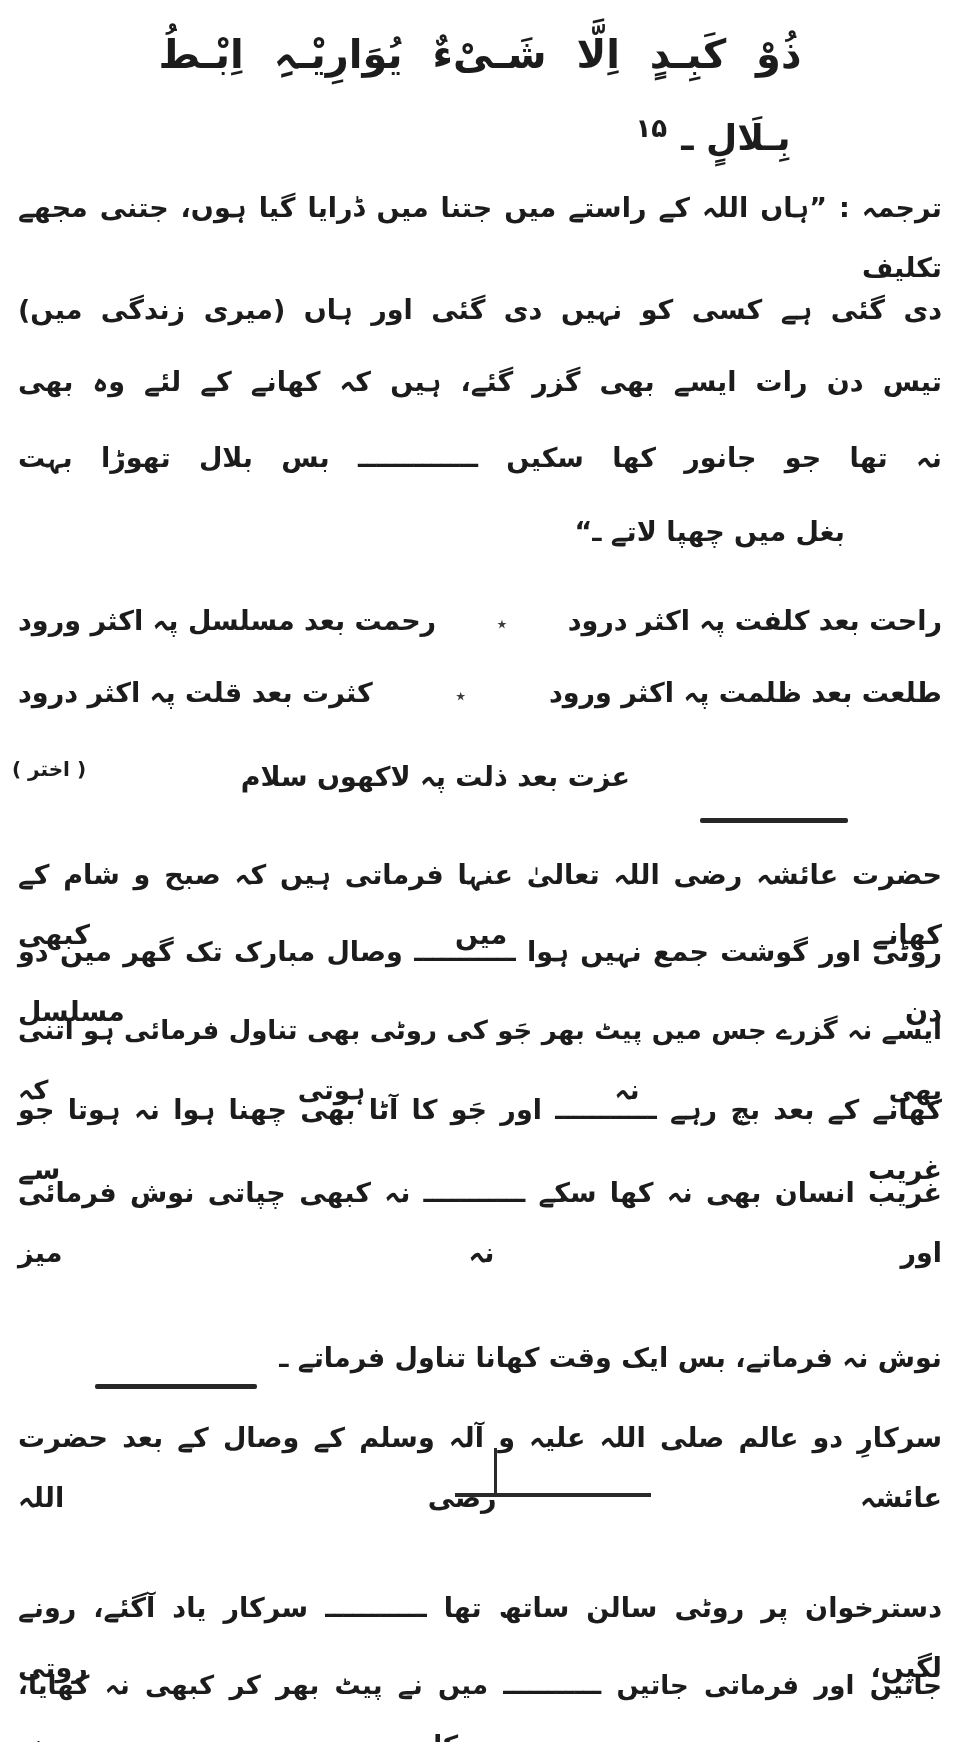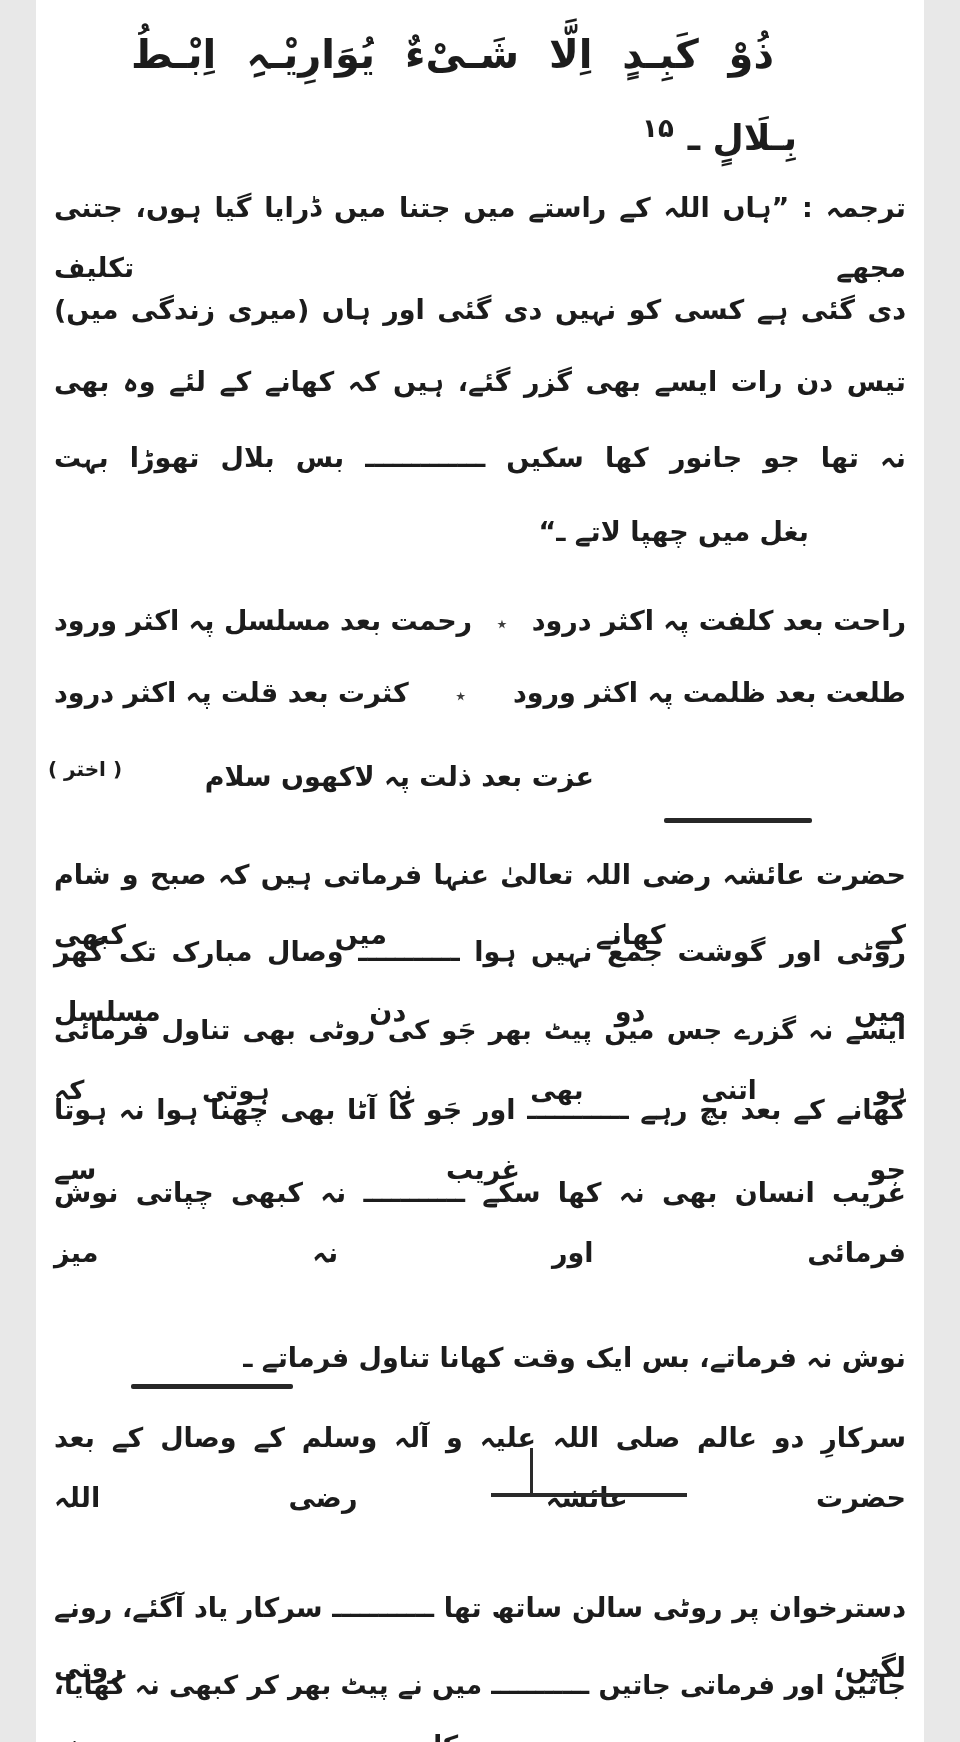--- a/index.html
+++ b/index.html
@@ -1,18 +1,18 @@
 <!DOCTYPE html>
 <html lang="ur" dir="rtl"><head>
 <meta charset="utf-8">
 <style>
   html,body{margin:0;padding:0;background:#e8e8e8;}
   .page{
     position:relative;
-    width:888px;height:1742px;
+    width:960px;height:1742px;
     margin:0 auto;
     background:#ffffff;
     color:#1c1c1c;
     font-family:"DejaVu Sans",sans-serif;
     font-weight:700;
     direction:rtl;
     overflow:hidden;
   }
   .ln{
     position:absolute;
@@ -30,21 +30,21 @@
   }
   .heading1{
     top:14px;right:150px;left:150px;
     font-size:40px;line-height:80px;
     text-align:center;white-space:nowrap;
     word-spacing:16px;
   }
   .heading2{
     top:96px;right:127px;left:auto;width:240px;
     font-size:36px;line-height:64px;
-    white-space:nowrap;
+    text-align:center;white-space:nowrap;
   }
   .fnum{
     font-size:26px;
     vertical-align:super;
     margin-right:14px;
   }
   .t1{top:178px;}
   .t2{top:280px;}
   .t3{top:352px;}
   .t4{top:428px;}

